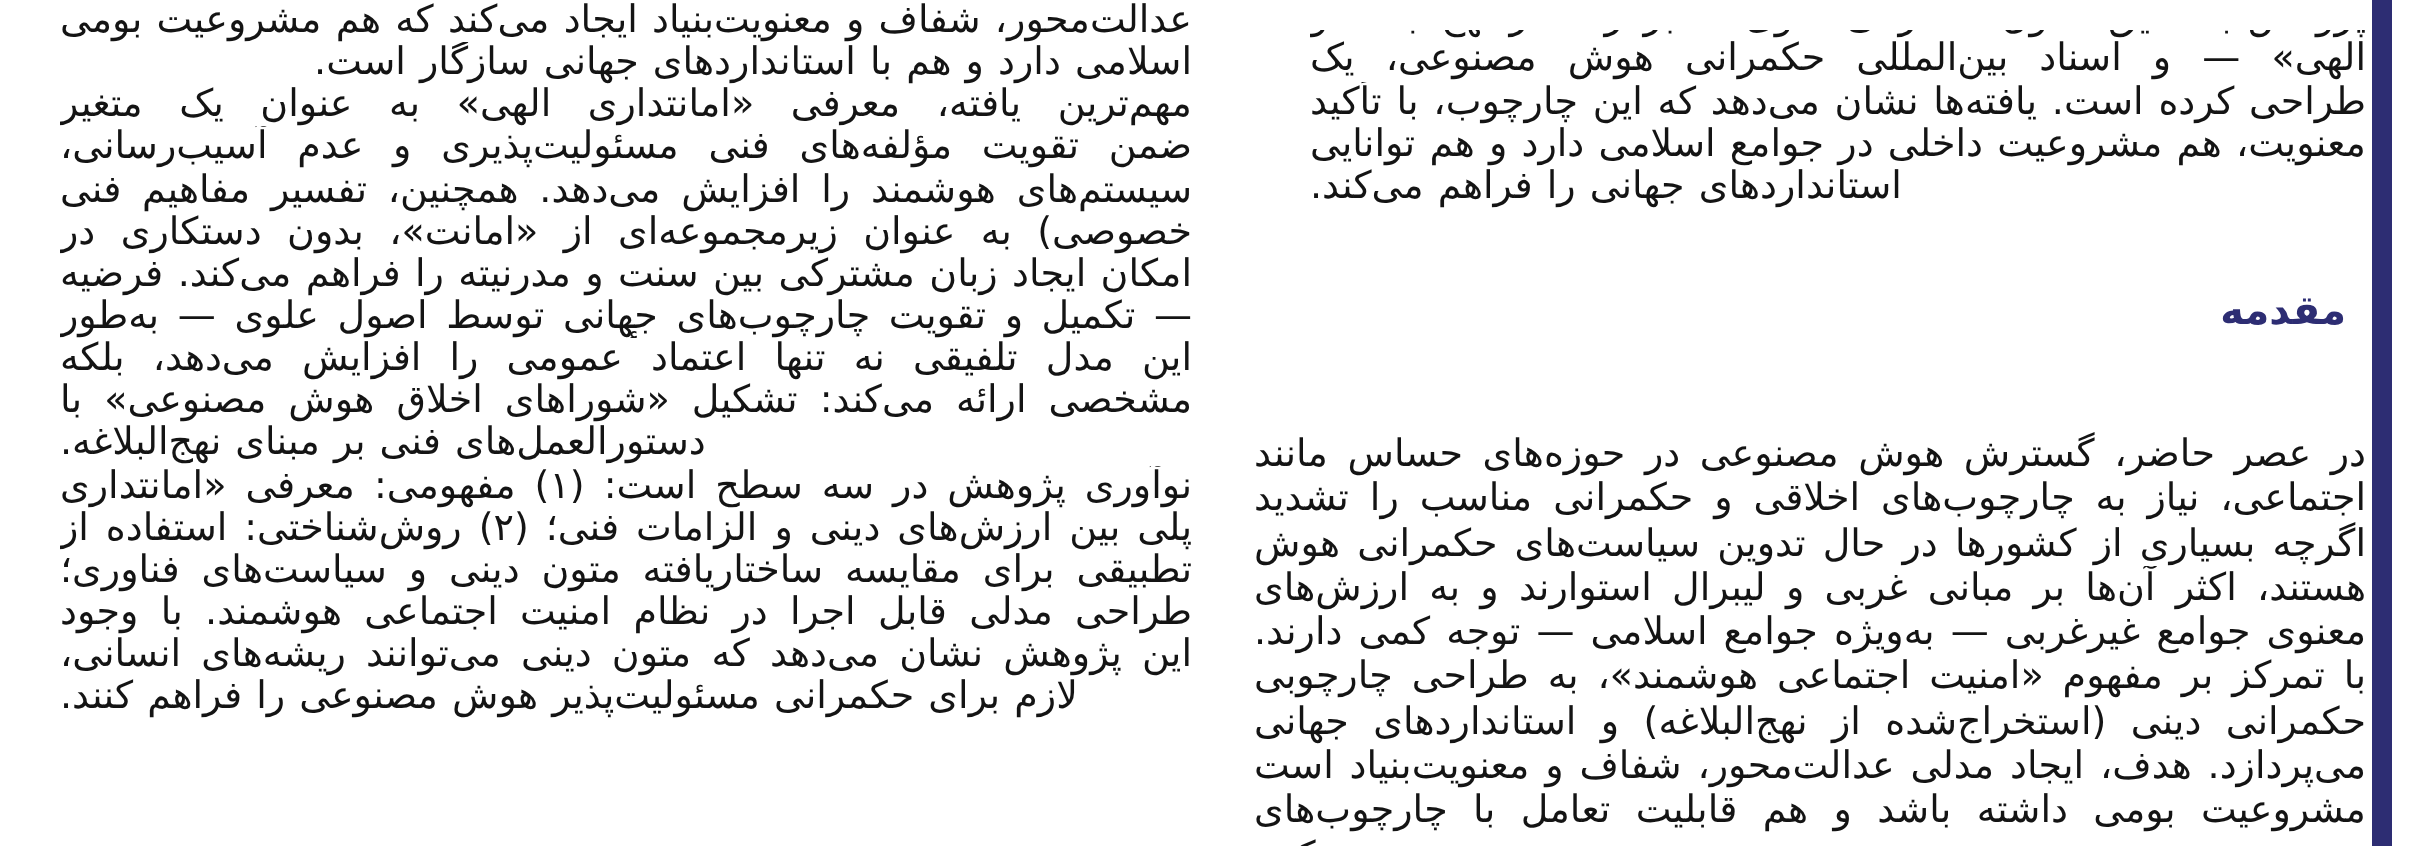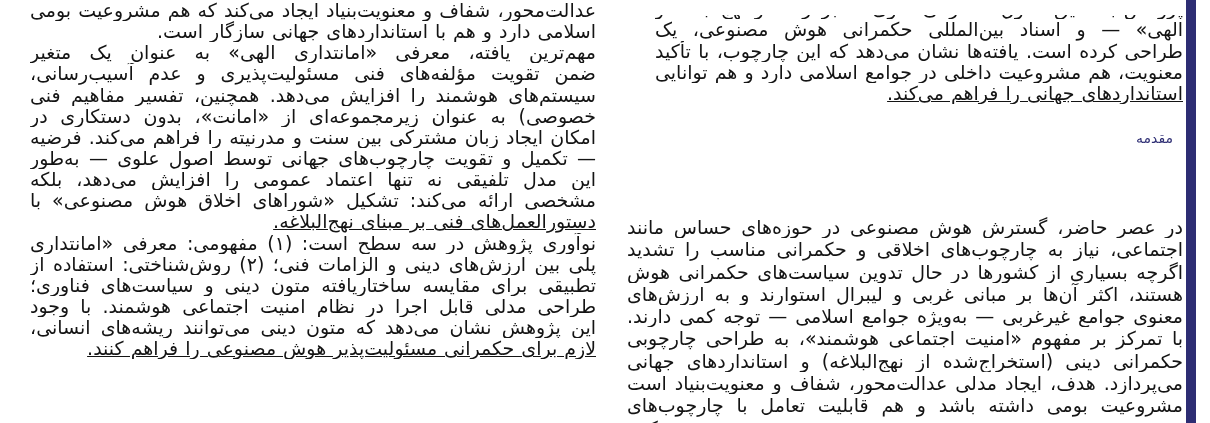--- a/index.html
+++ b/index.html
@@ -27,38 +27,38 @@
     line-height: 21.15px;
     height: 21.15px;
     overflow: hidden;
     word-spacing: 1px;
   }
   .col-right .abstract-tail .ln { line-height: 21.3px; height: 21.3px; }
   .col-right .intro .ln        { line-height: 22.3px; height: 22.3px; }
 
   .j { text-align: justify; text-align-last: justify; }
   .r { }
-  .c { text-align: right; text-decoration: underline; }
+  .c { text-align: left; }
   .l { text-align: left; }
 
   .abstract-tail {
     position: absolute;
     top: 15px; left: 0; right: 0;
     height: 92px;
     overflow: hidden;
     margin-left: 28px;
   }
   .partial { margin-top: -17px; }
 
   .section-heading {
     position: absolute;
-    top: 130px;
+    top: 143px;
     right: 10px;
-    font-size: 14px;
-    font-weight: normal;
+    font-size: 20px;
+    font-weight: bold;
     color: var(--accent);
     letter-spacing: 0.5px;
   }
 
   .intro {
     position: absolute;
     top: 188px; left: 0; right: 0; margin-top: 28px;
   }
 
   .edge-bar {

